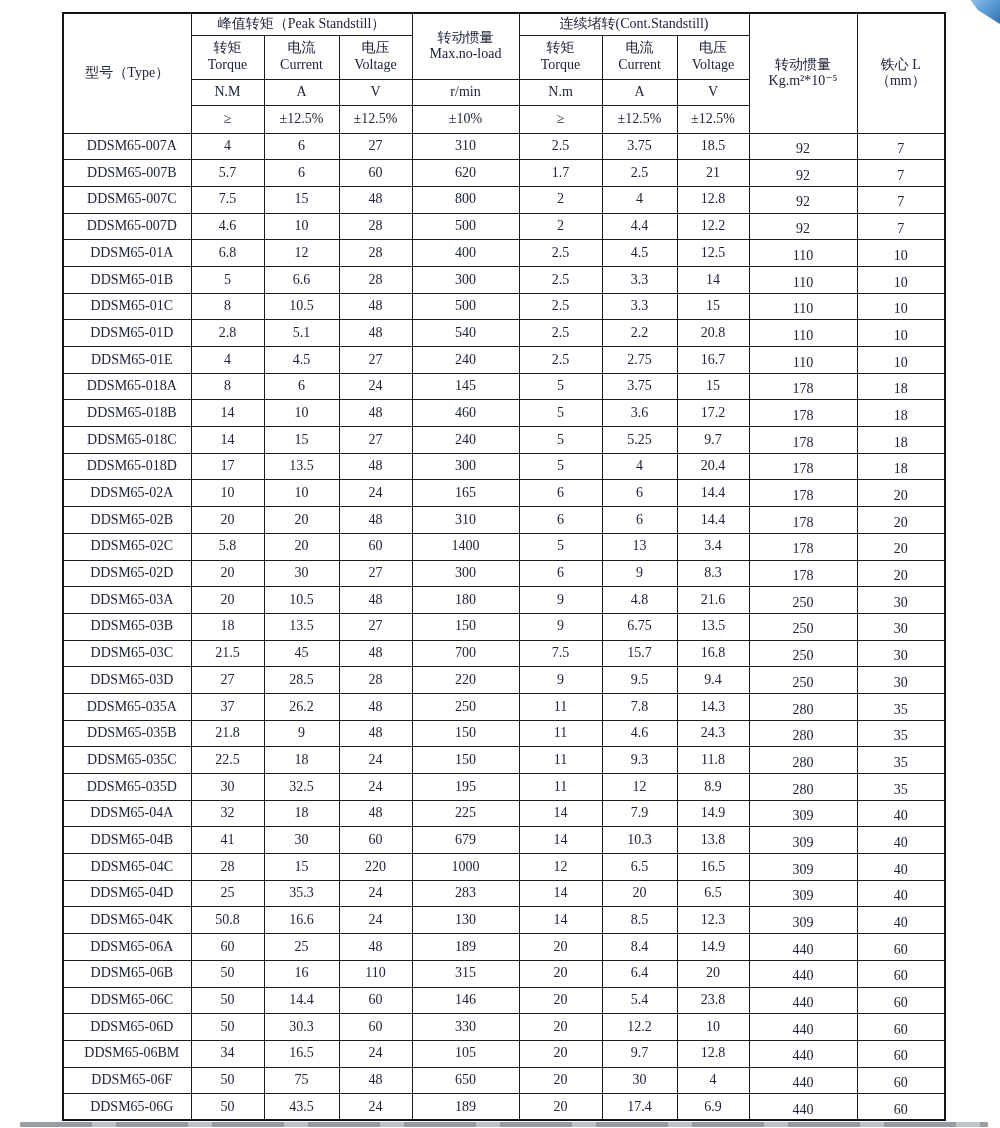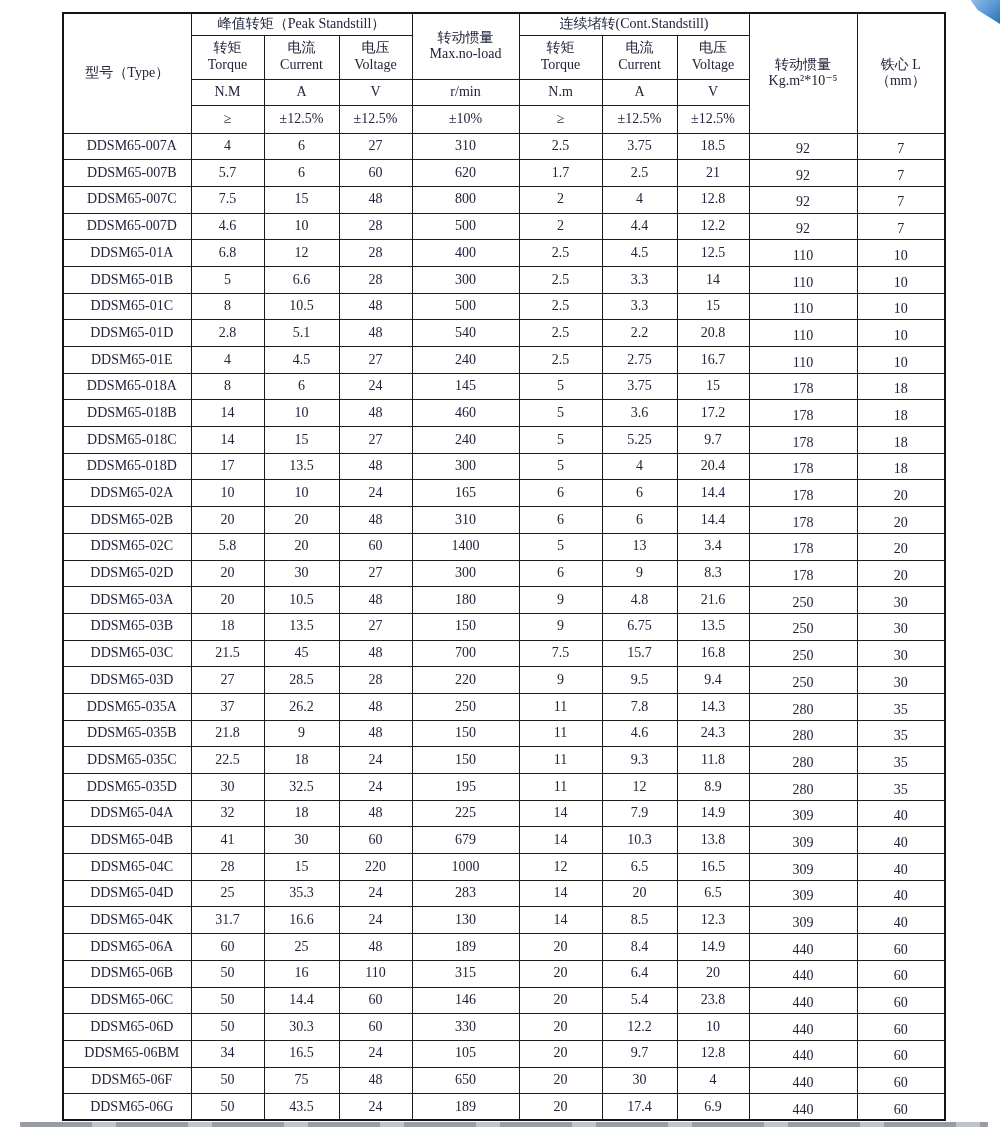--- a/index.html
+++ b/index.html
@@ -493,21 +493,21 @@
     <td>283</td>
     <td>14</td>
     <td>20</td>
     <td>6.5</td>
     <td class="low"><span>309</span></td>
     <td class="low"><span>40</span></td>
   </tr>
 
   <tr>
     <td class="type-col">DDSM65-04K</td>
-    <td>31.7</td>
+    <td>50.8</td>
     <td>16.6</td>
     <td>24</td>
     <td>130</td>
     <td>14</td>
     <td>8.5</td>
     <td>12.3</td>
     <td class="low"><span>309</span></td>
     <td class="low"><span>40</span></td>
   </tr>
 

